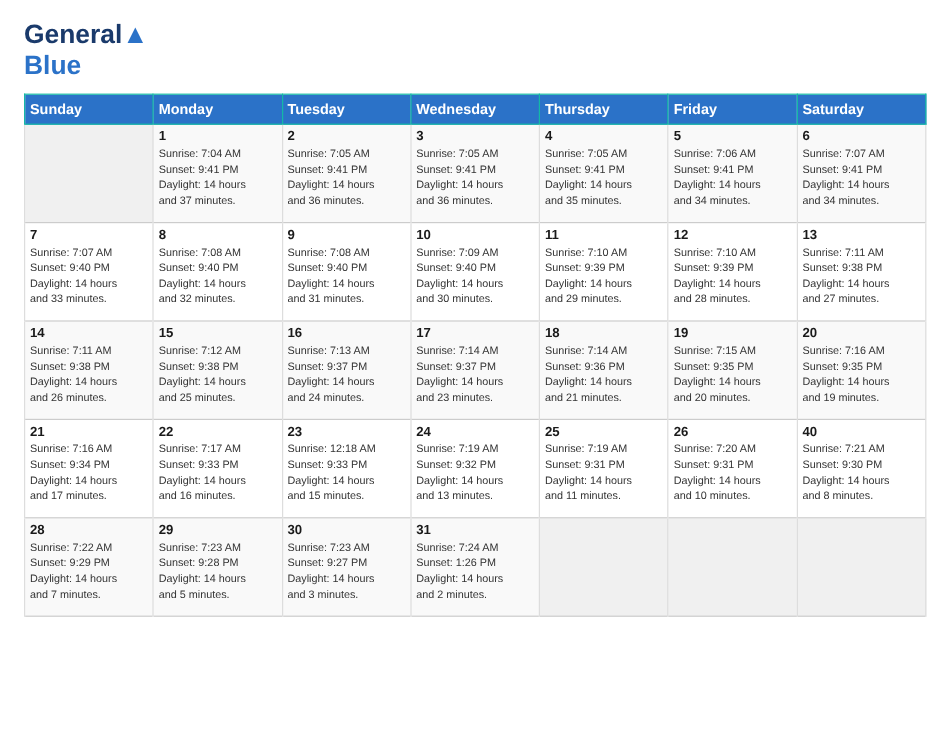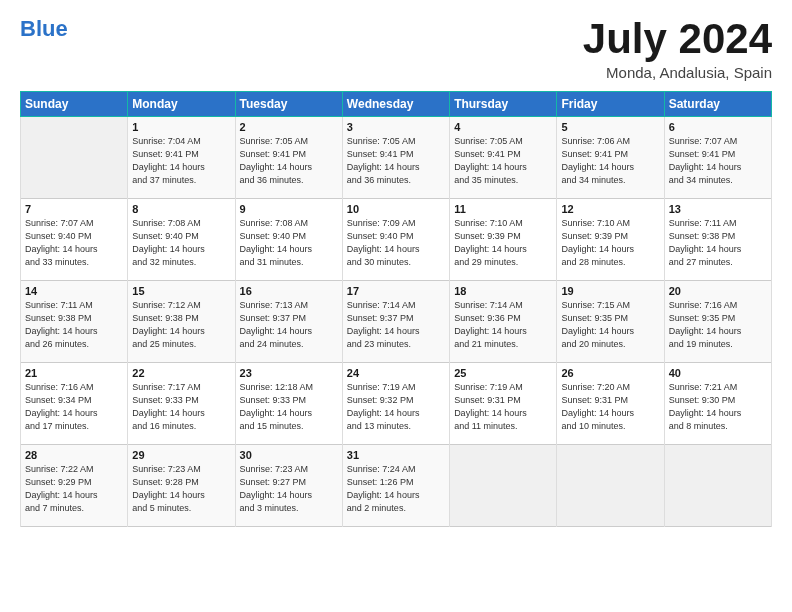--- a/index.html
+++ b/index.html
@@ -93,25 +93,26 @@
     .empty-cell {
       background: #f0f0f0 !important;
     }
   </style>
 </head>
 <body>
 
 <div class="page">
   <div class="header">
     <div class="logo">
+      <div class="logo-row">
+        <div style="font-size:22px;font-weight:bold;color:#1a3a6b;">
+          <span style="color:#1a3a6b;">General</span><span style="color:#2b72c8;">▲</span>
+        </div>
+      </div>
       <div style="font-size:22px;font-weight:bold;color:#2b72c8;margin-left:0;">Blue</div>
-    </div>
-    <div class="title-block">
-      <div class="month-title">July 2024</div>
-      <div class="location">Monda, Andalusia, Spain</div>
     </div>
   </div>
 
   <table>
     <thead>
       <tr>
         <th>Sunday</th>
         <th>Monday</th>
         <th>Tuesday</th>
         <th>Wednesday</th>

